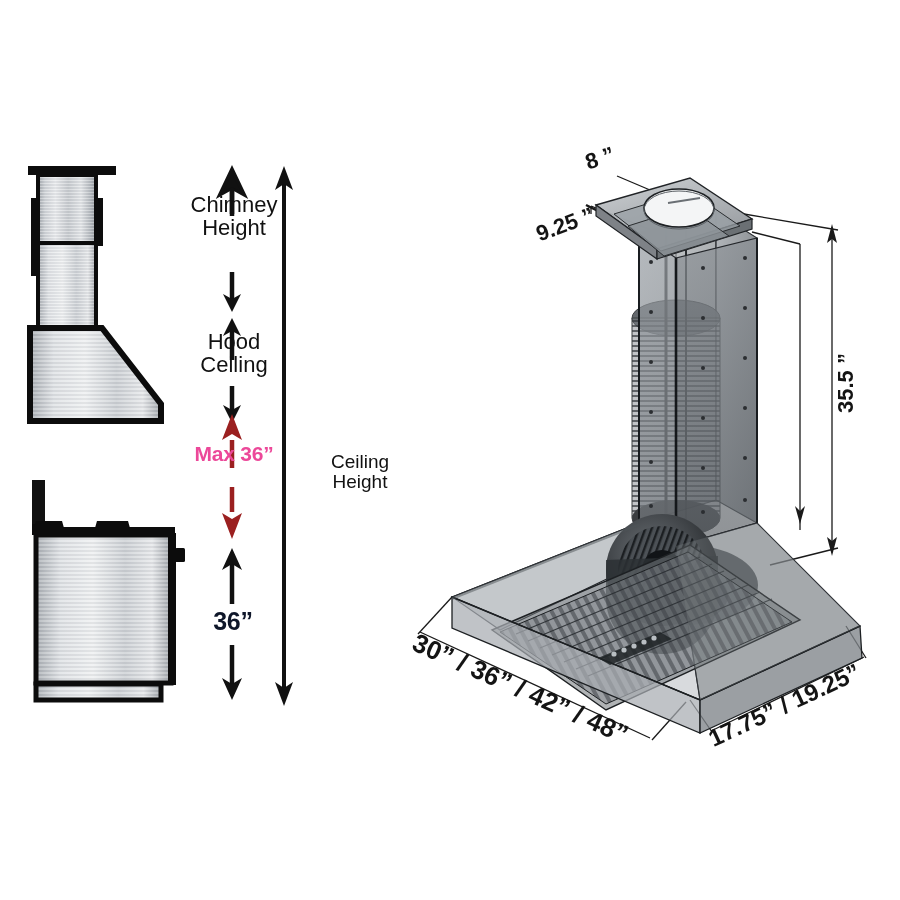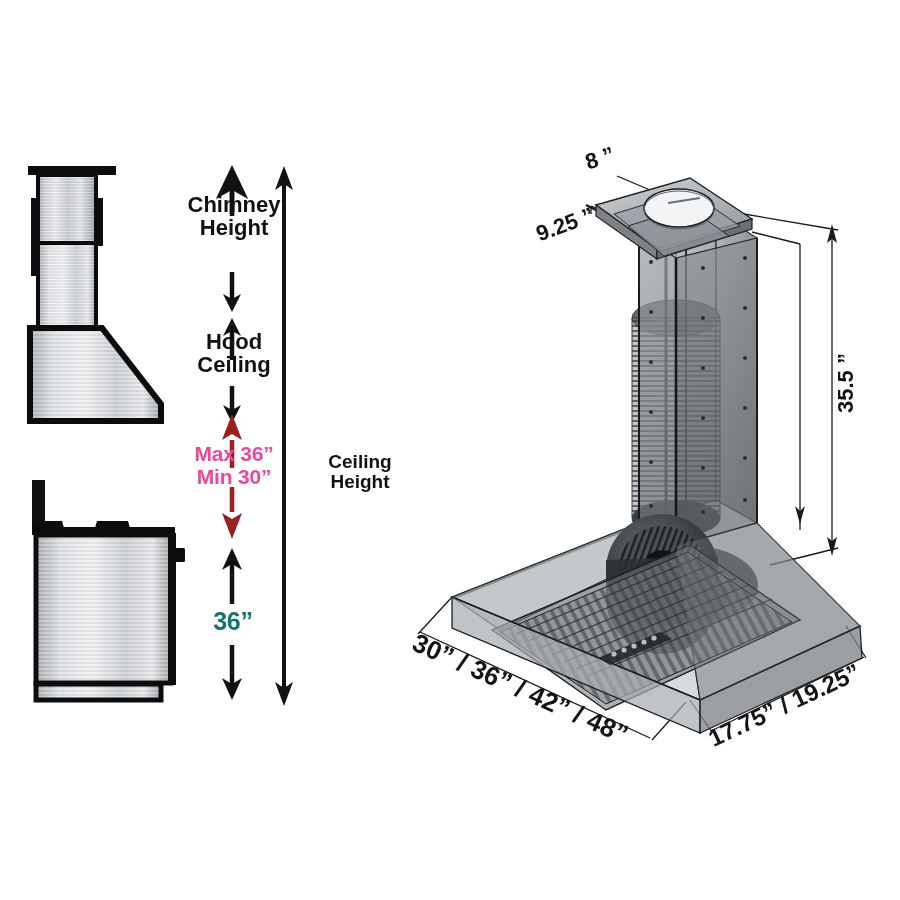--- a/index.html
+++ b/index.html
@@ -23,32 +23,32 @@
     width: 900px;
     height: 900px;
     background: #ffffff;
   }
 
   
   .lbl {
     position: absolute;
     font-family: "Liberation Sans", sans-serif;
     font-weight: bold;
-    color: #0f766e;
+    color: #0f172a;
     letter-spacing: -0.2px;
     line-height: 1.07;
     white-space: pre;
     text-align: center;
   }
   .lbl.red { color: #ec4899; }
 
   .stack-lbl {
     position: absolute;
     font-family: "Liberation Sans", sans-serif;
-    font-weight: bold;
+    font-weight: normal;
     color: #111111;
     line-height: 1.06;
     text-align: center;
     white-space: pre-line;
   }
 
   
   .dim {
     position: absolute;
     font-family: "Liberation Sans", sans-serif;
@@ -369,21 +369,20 @@
   </svg>
 
   <div class="stack-lbl" style="left:150px; top:193px; width:168px; font-size:22px;">Chimney
 Height</div>
 
   <div class="stack-lbl" style="left:150px; top:330px; width:168px; font-size:22px;">Hood
 Ceiling</div>
 
   <div class="lbl red" style="left:150px; top:443px; width:168px; font-size:21px;">Max 36”</div>
 
-  <div class="lbl red" style="left:150px; top:466px; width:168px; font-size:21px;">Min 30”</div>
 
   <div class="lbl" style="left:168px; top:608px; width:130px; font-size:25px;">36”</div>
 
   <div class="stack-lbl" style="left:304px; top:452px; width:112px; font-size:19px; text-align:center;">Ceiling
 Height</div>
 
   <div class="dim" style="left:586px; top:150px; font-size:22px; transform:rotate(-18deg);">8 ”</div>
 
   <div class="dim" style="left:537px; top:222px; font-size:22px; transform:rotate(-20deg);">9.25 ”</div>
 

